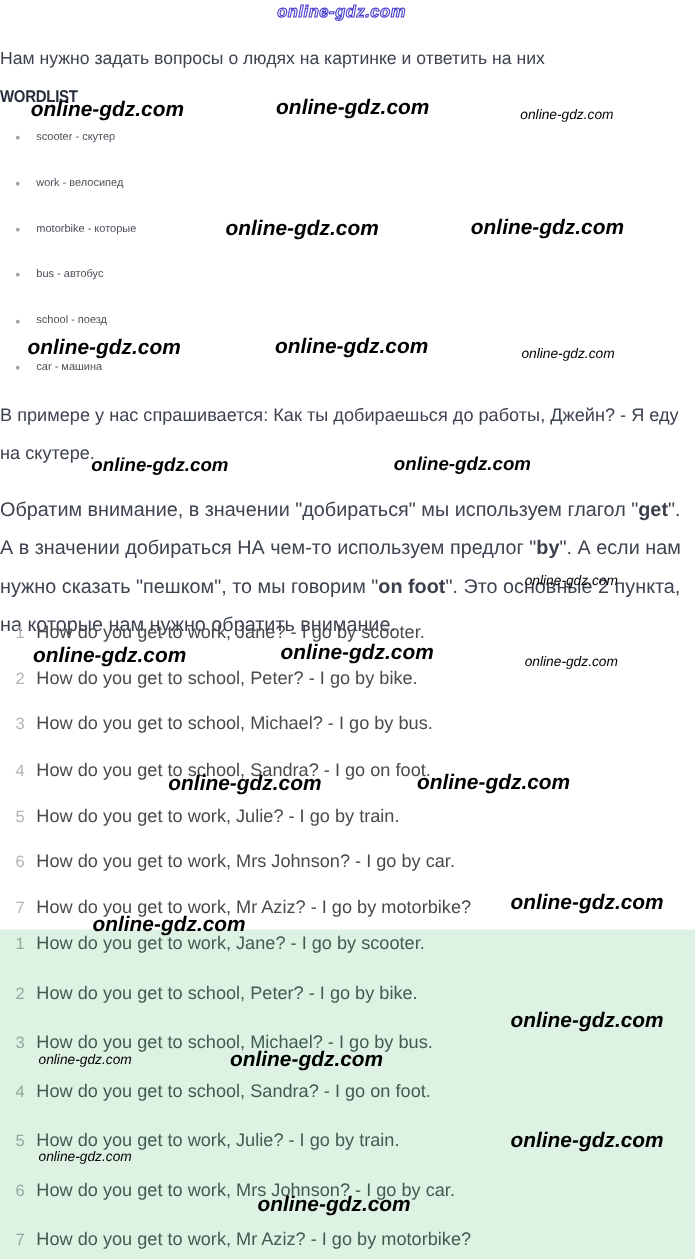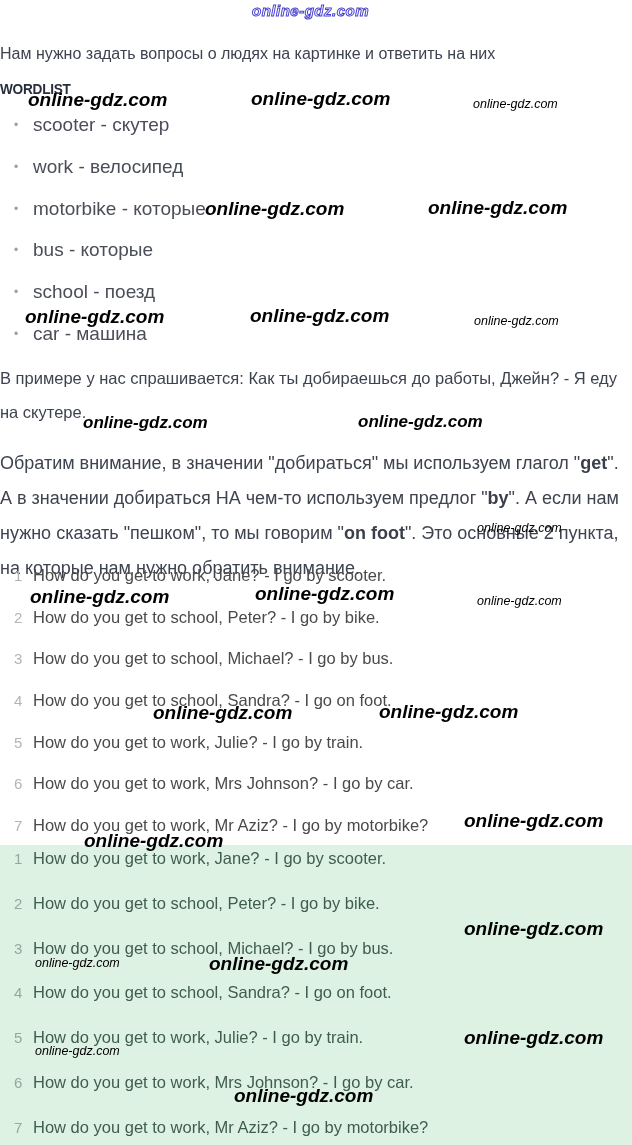--- a/index.html
+++ b/index.html
@@ -15,21 +15,21 @@
     top:64px; font-size:15.5px; font-weight:700; color:#272d3b;
     letter-spacing:-0.3px; transform:scaleX(0.88); transform-origin:left center;
   }
   .example { top:344px; font-size:16.5px; line-height:34.5px; }
   .note    { top:428px; font-size:18px; line-height:35px; }
   .note b  { color:#3a3f4b; }
   
   .wordlist { position:absolute; top:116px; left:0; margin:0; padding:0; list-style:none; }
   .w-item { height:41.8px; padding-left:14px; display:flex; align-items:flex-start; }
   .w-dot  { width:19px; color:#9aa0a6; font-size:12px; line-height:18px; }
-  .w-text { color:#4a4e57; font-size:19px; line-height:18px; }
+  .w-text { color:#4a4e57; font-size:10px; line-height:18px; }
   
   .qlist { position:absolute; left:0; margin:0; padding:0; list-style:none; }
   .qlist-white { top:566px; }
   .qlist-green { top:4px; position:relative; }
   .q-item { padding-left:14px; display:flex; align-items:flex-start; }
   .qlist-white .q-item { height:41.7px; }
   .qlist-green .q-item { height:44.8px; }
   .q-num  { width:19px; font-size:15px; line-height:19px; }
   .q-text { font-size:16.5px; line-height:19px; }
   .qlist-white .q-num  { color:#b4b4b4; }
@@ -65,21 +65,21 @@
       <li class="w-item">
         <span class="w-dot">•</span>
         <span class="w-text">work - велосипед</span>
       </li>
       <li class="w-item">
         <span class="w-dot">•</span>
         <span class="w-text">motorbike - которые</span>
       </li>
       <li class="w-item">
         <span class="w-dot">•</span>
-        <span class="w-text">bus - которые</span>
+        <span class="w-text">bus - автобус</span>
       </li>
       <li class="w-item">
         <span class="w-dot">•</span>
         <span class="w-text">school - поезд</span>
       </li>
       <li class="w-item">
         <span class="w-dot">•</span>
         <span class="w-text">car - машина</span>
       </li>
     </ul>

